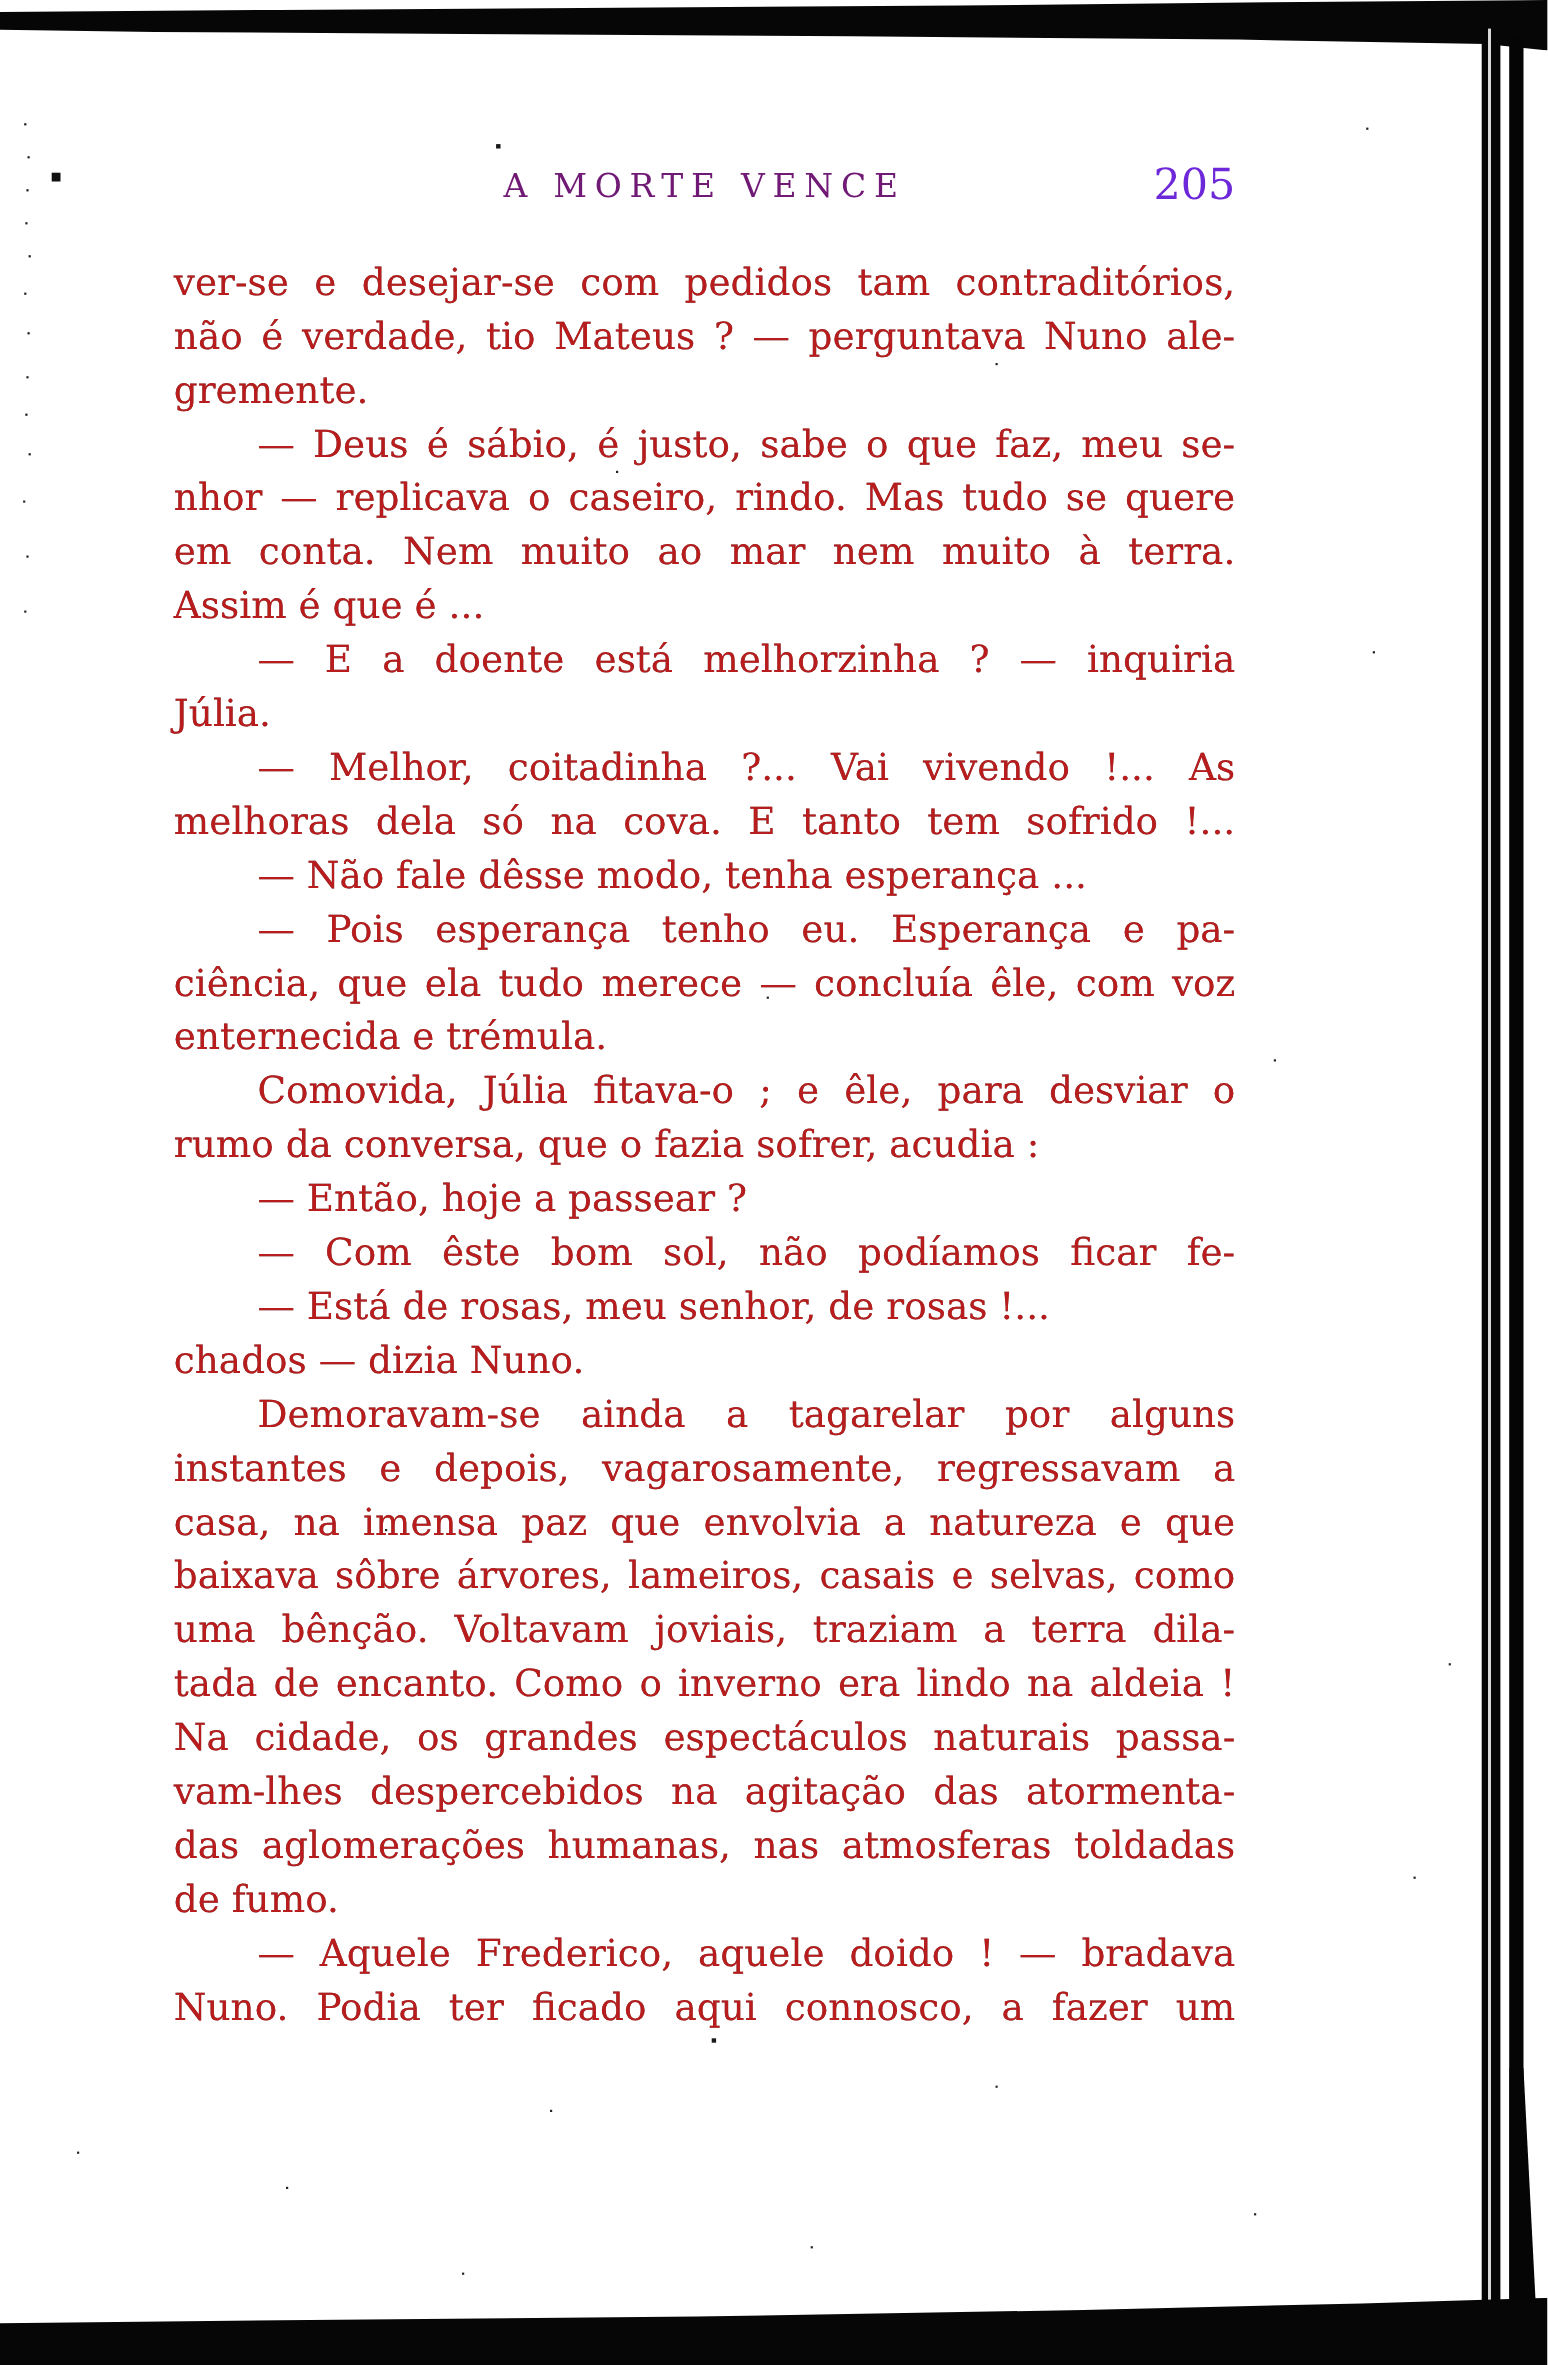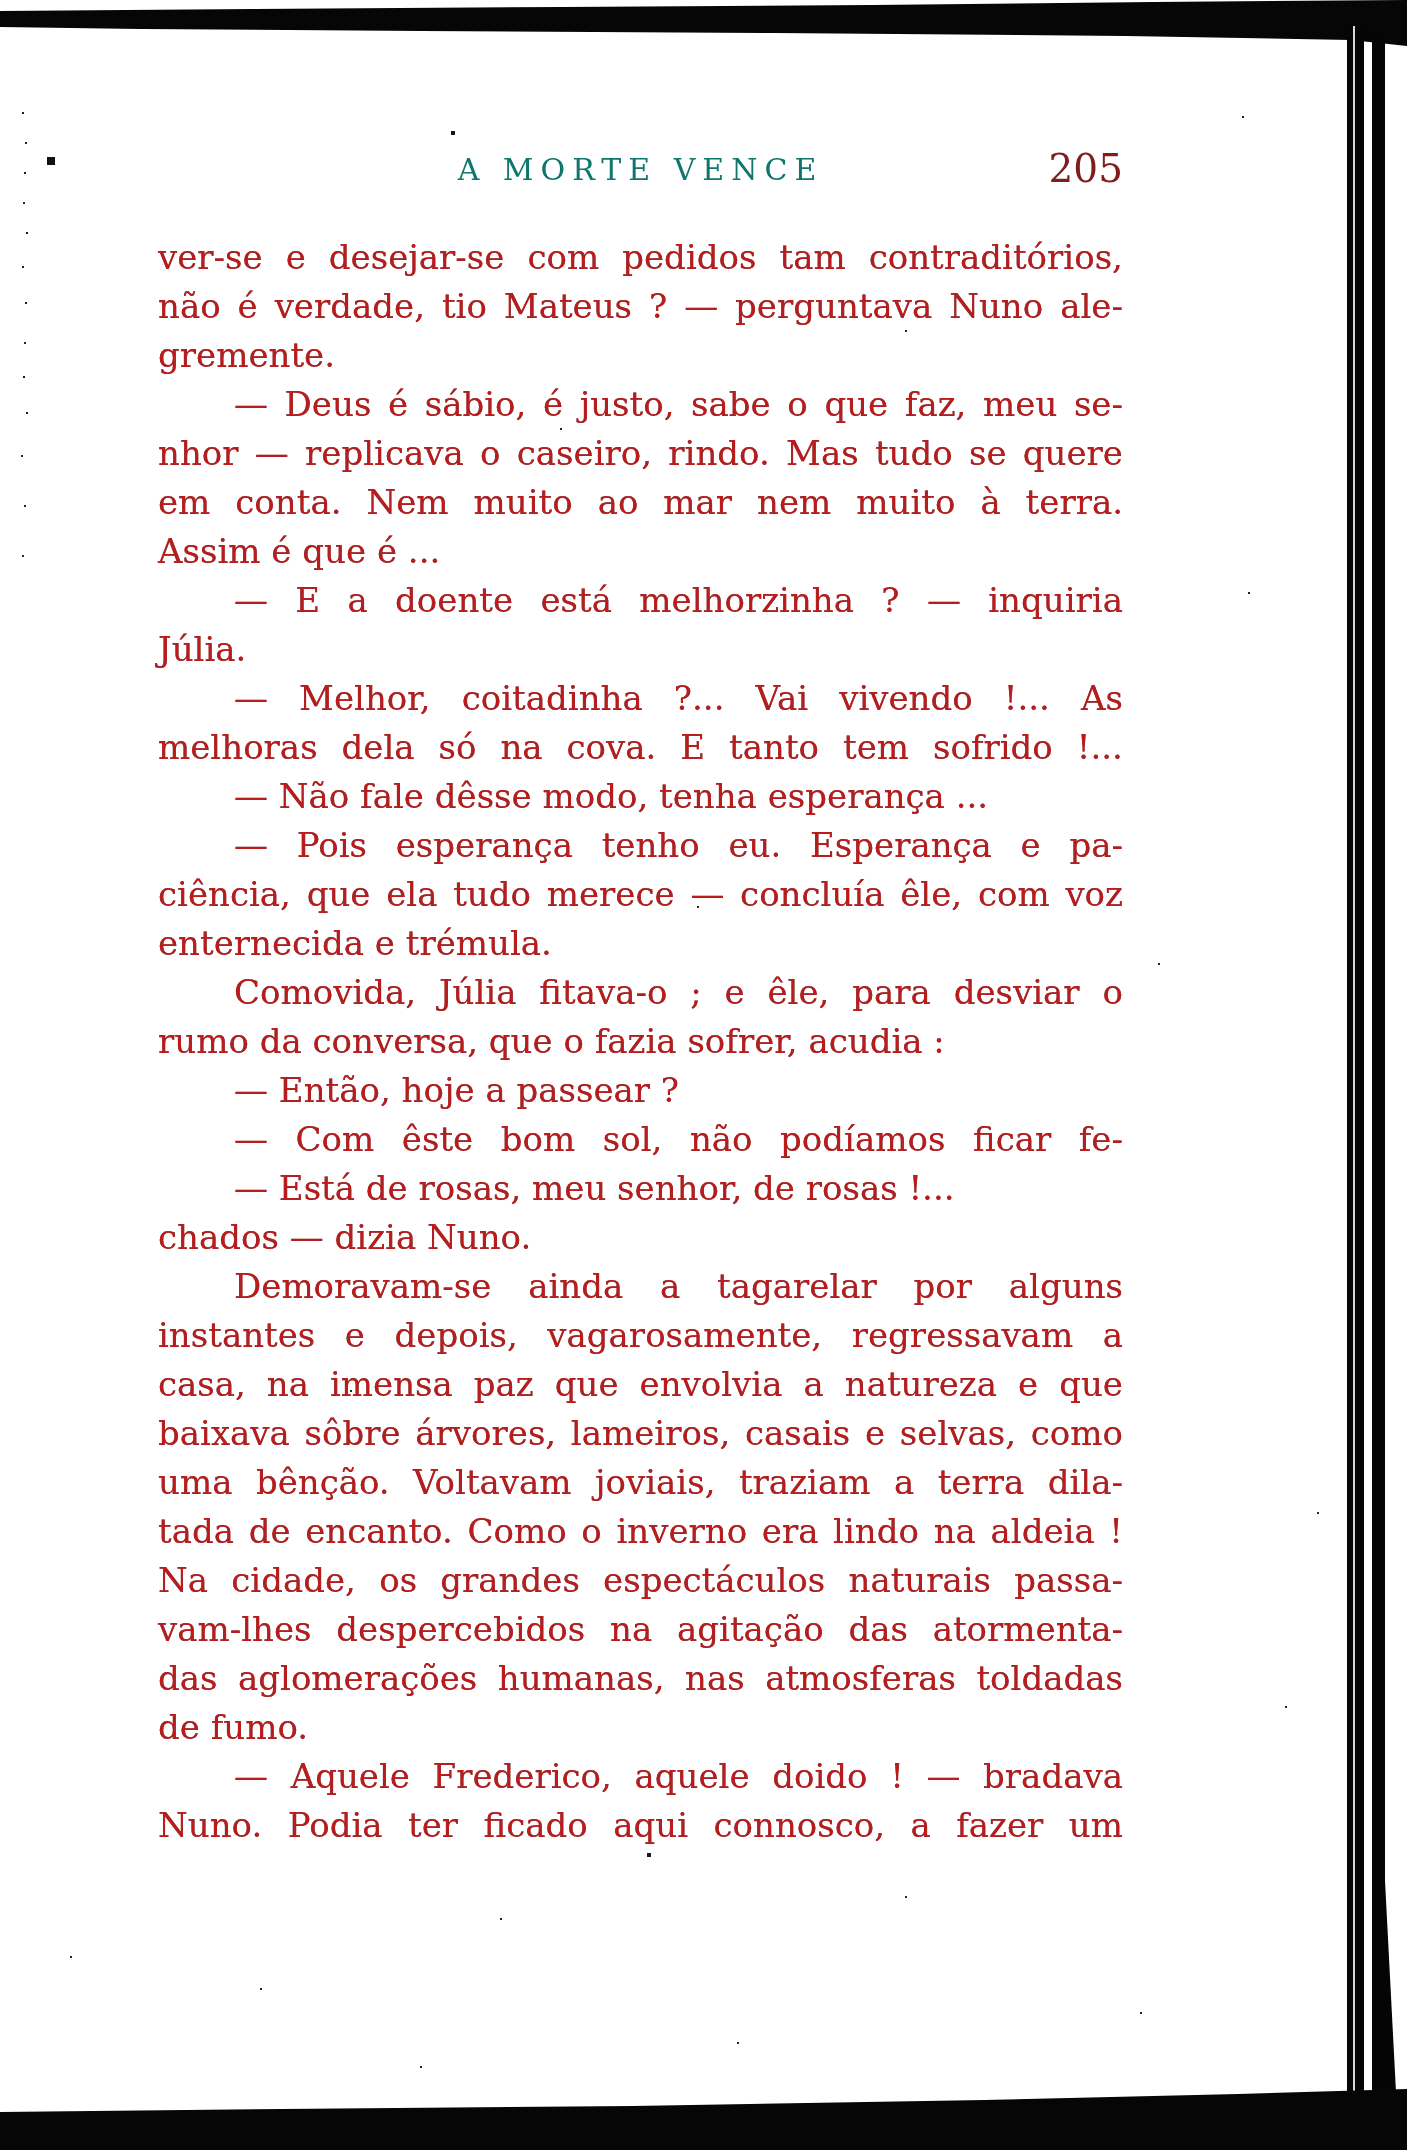--- a/index.html
+++ b/index.html
@@ -60,25 +60,25 @@
   }
 
   
   .header-row {
     position: absolute; left: 158px; top: 146px; width: 965px; height: 50px;
   }
   .running-title {
     position: absolute; left: 0; right: 0; top: 6px;
     text-align: center;
     font-size: 30px; letter-spacing: 7px;
-    color: #0f766e;
+    color: #701a75;
   }
   .page-number {
     position: absolute; right: 0; top: 0;
-    font-size: 39px; color: #7f1d1d;
+    font-size: 39px; color: #6d28d9;
   }
 
   
   .text-block {
     position: absolute; left: 158px; top: 233px; width: 965px;
     font-size: 34px;
     color: #b91c1c;
     text-shadow: 0 0 0.5px rgba(0,0,0,0.55);
   }
   .line {

